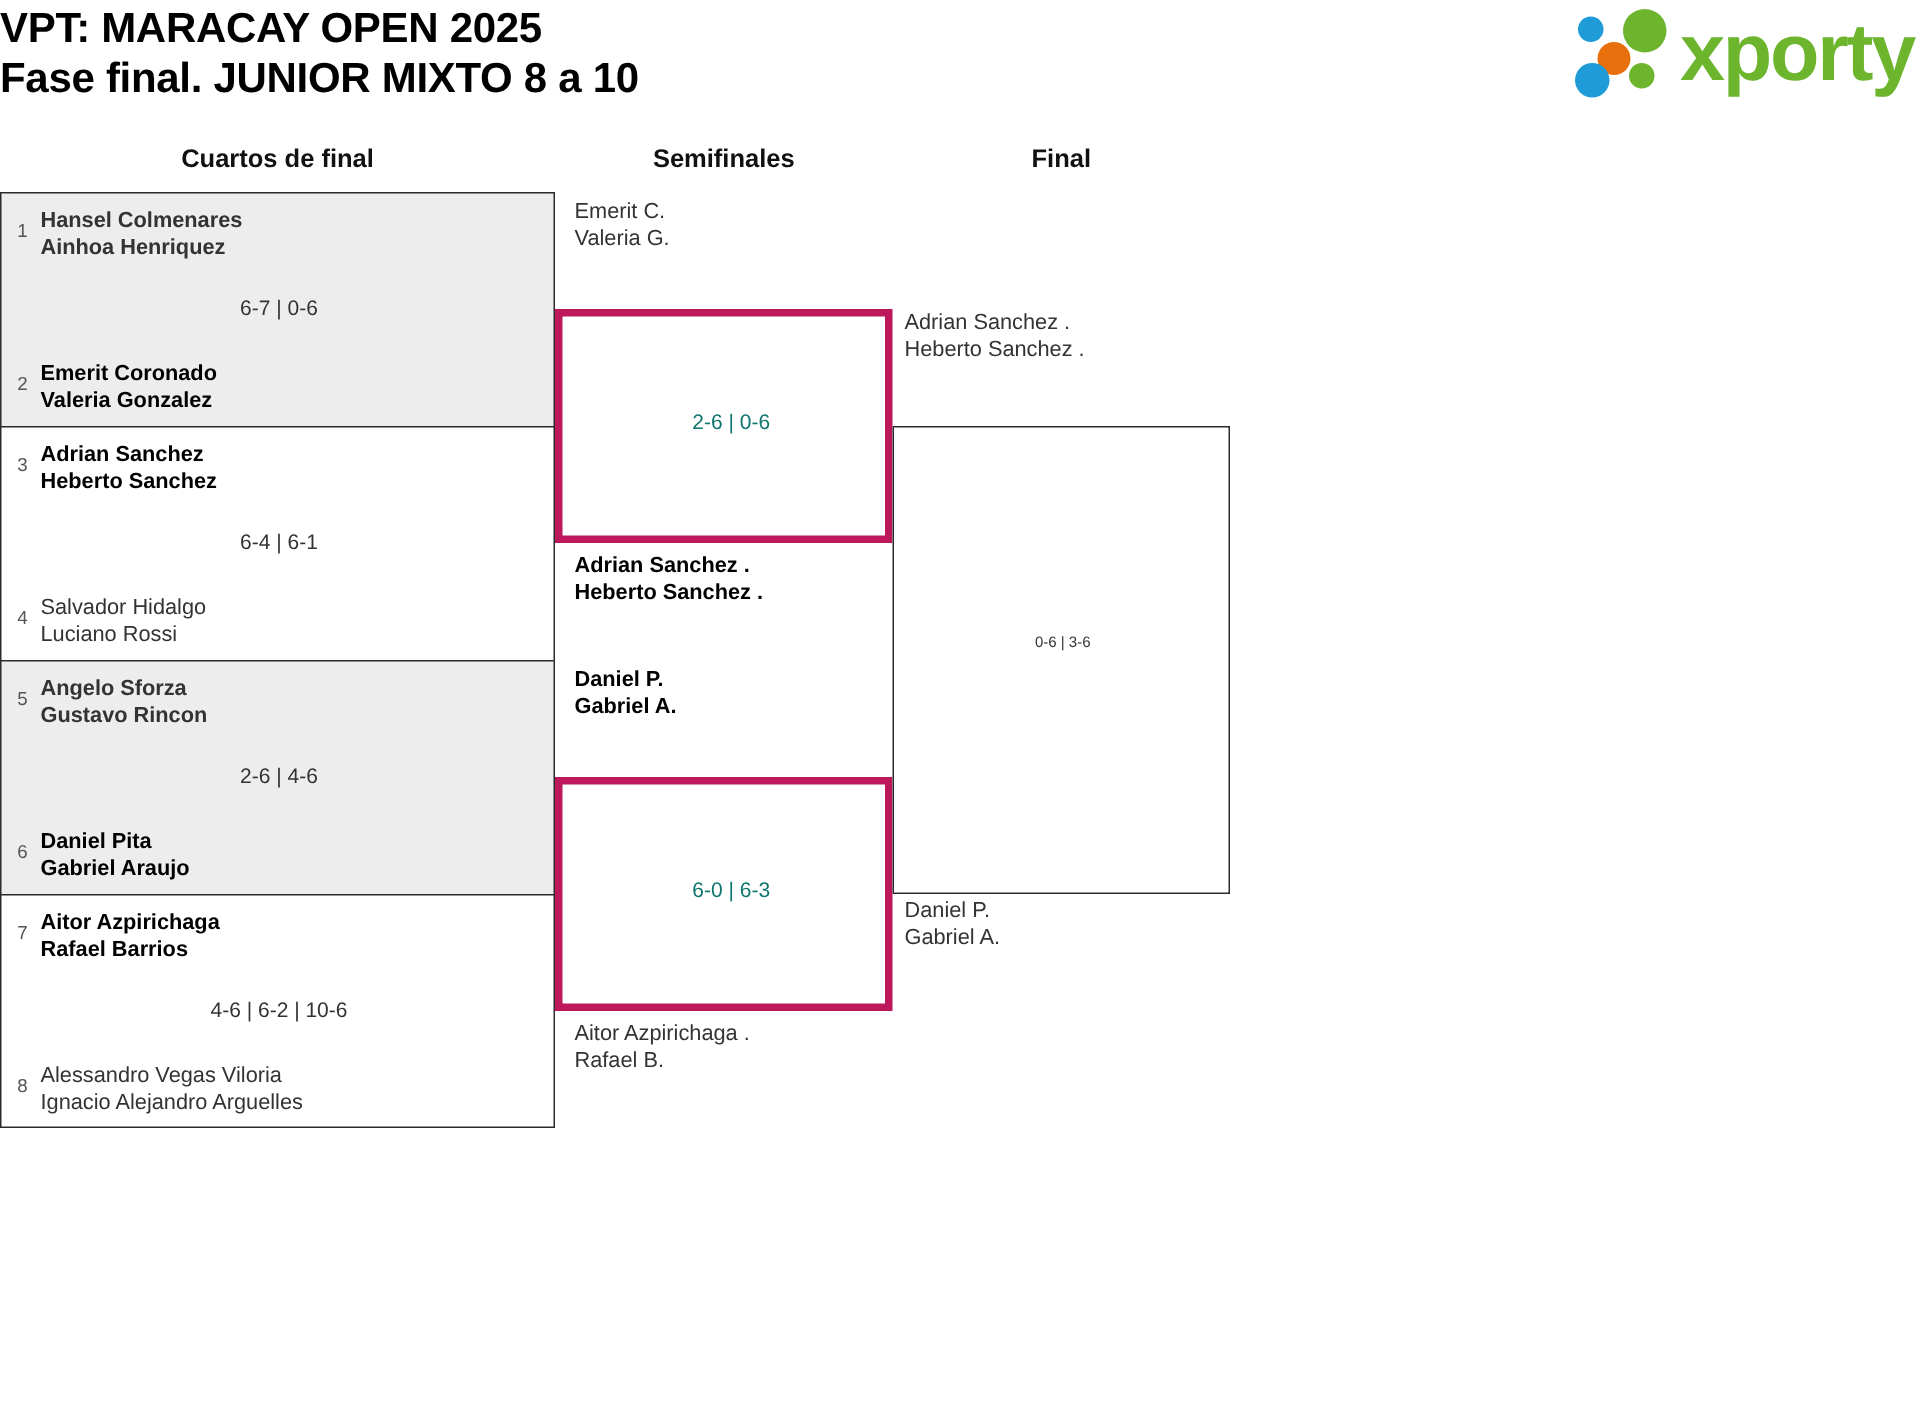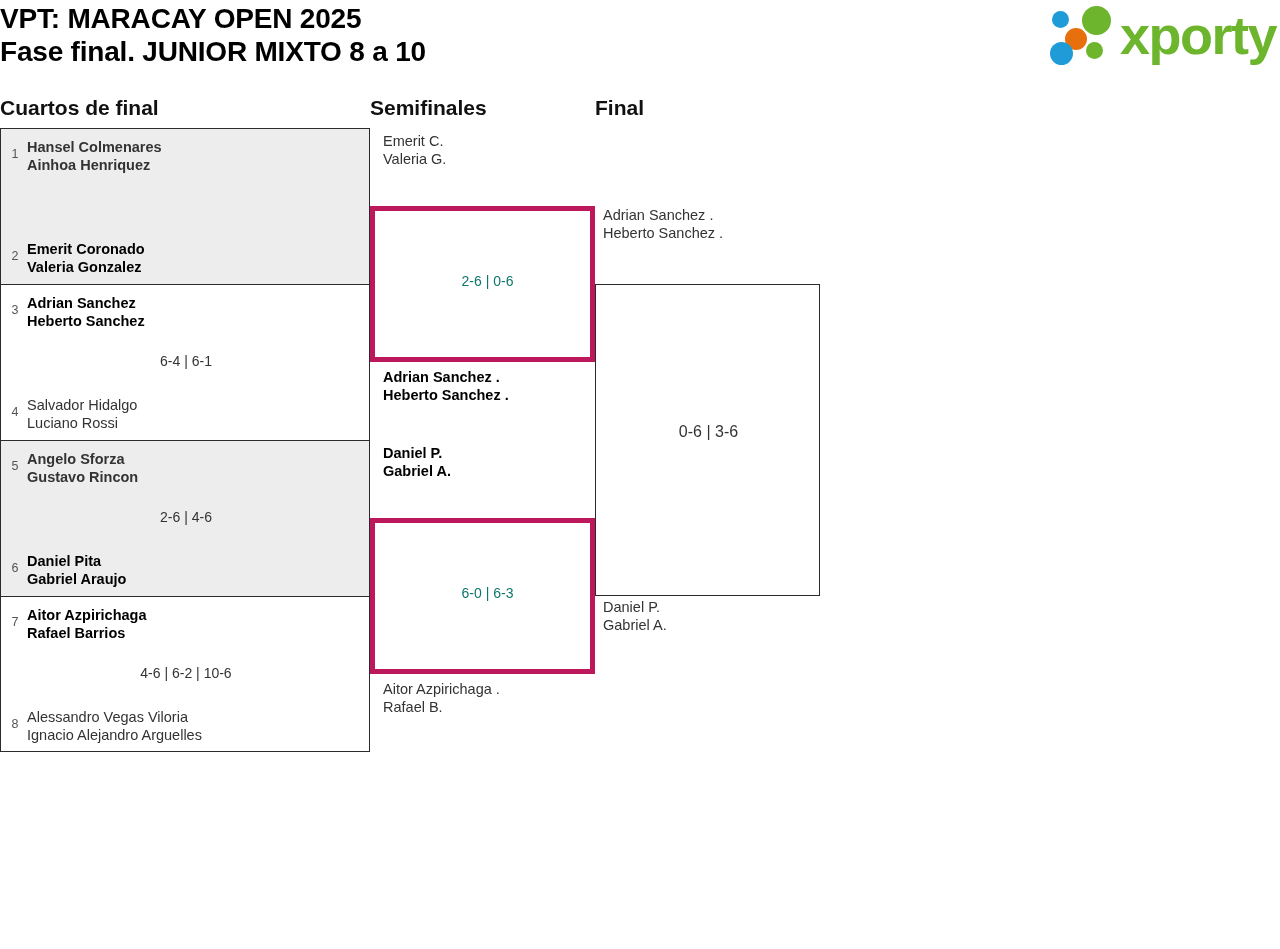--- a/index.html
+++ b/index.html
@@ -46,24 +46,24 @@
     font-size: 54px;
     font-weight: bold;
     letter-spacing: -1.5px;
     line-height: 64px;
   }
 
   
   .round-header {
     position: absolute;
     top: 96px;
-    font-size: 21px;
+    font-size: 17px;
     font-weight: bold;
     color: #111;
-    text-align: left;
+    text-align: center;
     white-space: nowrap;
   }
   #round-header-qf   { left: 0px;   width: 370px; }
   #round-header-sf   { left: 370px; width: 225px; }
   #round-header-final{ left: 595px; width: 225px; }
 
   
   #bracket {
     position: absolute;
     left: 0; top: 128px;
@@ -173,21 +173,21 @@
     white-space: pre-line;
   }
   .final-team.above { top: -79px; }
   .final-team.below { top: 313px; }
 
   #final-score {
     position: absolute;
     left: 0; top: 138px;
     width: 225px;
     text-align: center;
-    font-size: 16px;
+    font-size: 10px;
     color: #333;
   }
 </style>
 </head>
 <body>
 
 <div id="page-header">
   <div id="tournament-title">VPT: MARACAY OPEN 2025
 Fase final. JUNIOR MIXTO 8 a 10</div>
 
@@ -208,20 +208,21 @@
 <div class="round-header" id="round-header-final">Final</div>
 
 <div id="bracket">
 
   <div id="col-qf">
 
     <div class="qf-match shaded">
       <span class="seed top">1</span>
       <div class="team top">Hansel Colmenares
 Ainhoa Henriquez</div>
+      <div class="qf-score">6-7 | 0-6</div>
       <span class="seed bottom">2</span>
       <div class="team bottom winner">Emerit Coronado
 Valeria Gonzalez</div>
     </div>
 
     <div class="qf-match">
       <span class="seed top">3</span>
       <div class="team top winner">Adrian Sanchez
 Heberto Sanchez</div>
       <div class="qf-score">6-4 | 6-1</div>

